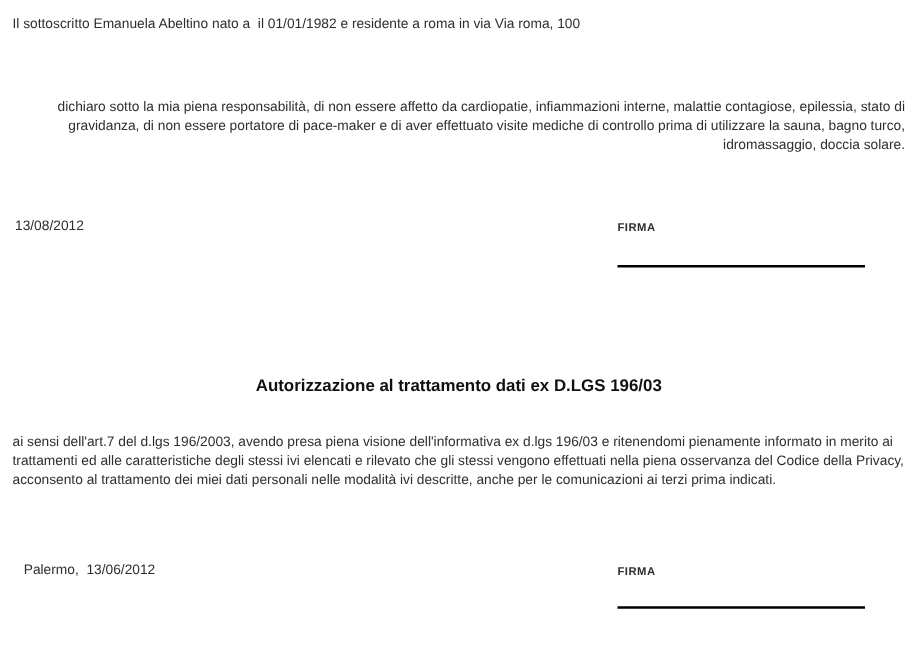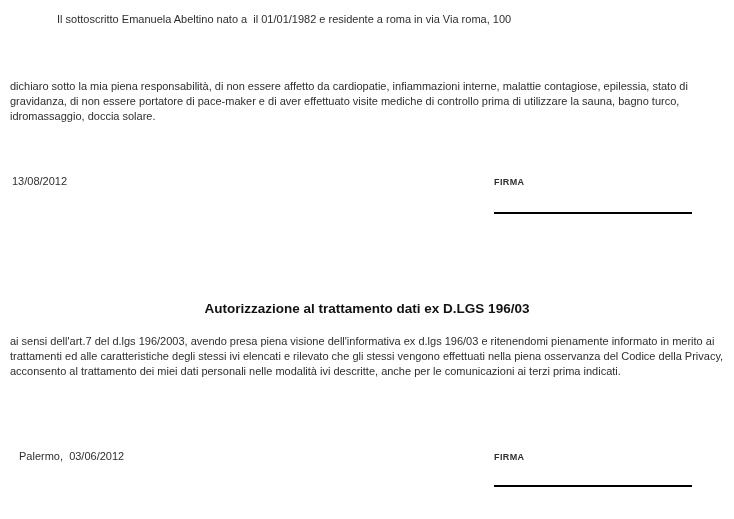--- a/index.html
+++ b/index.html
@@ -25,27 +25,27 @@
     font-size: 11px;
     line-height: 15px;
     white-space: pre-wrap;
     color: #2e2e2e;
   }
   .declarant-line {
     position: absolute;
     top: 12px;
     left: 10px;
     right: 18px;
-    margin-left: 47px;
   }
   .health-paragraph {
     position: absolute;
     top: 79px;
     left: 10px;
     width: 714px;
+    text-align: right;
   }
   .date-text {
     position: absolute;
     top: 174px;
     left: 12px;
     font-size: 11px;
     line-height: 15px;
     white-space: pre;
   }
   .firma-label {
@@ -74,21 +74,21 @@
     width: 734px;
     margin: 0;
     text-align: center;
     font-size: 13.5px;
     font-weight: bold;
     color: #111111;
     line-height: 17px;
   }
   .privacy-paragraph {
     position: absolute;
-    top: 334px;
+    top: 347px;
     left: 10px;
     width: 716px;
   }
   .place-date-text {
     position: absolute;
     top: 449px;
     left: 19px;
     font-size: 11px;
     line-height: 15px;
     white-space: pre;
@@ -106,19 +106,19 @@
   <span class="date-text">13/08/2012</span>
 
   <span class="firma-label firma-1">FIRMA</span>
 
   <div class="signature-line sigline-1"></div>
 
   <h2 class="privacy-title">Autorizzazione al trattamento dati ex D.LGS 196/03</h2>
 
   <p class="para privacy-paragraph">ai sensi dell'art.7 del d.lgs 196/2003, avendo presa piena visione dell'informativa ex d.lgs 196/03 e ritenendomi pienamente informato in merito ai trattamenti ed alle caratteristiche degli stessi ivi elencati e rilevato che gli stessi vengono effettuati nella piena osservanza del Codice della Privacy, acconsento al trattamento dei miei dati personali nelle modalità ivi descritte, anche per le comunicazioni ai terzi prima indicati.</p>
 
-  <span class="place-date-text">Palermo,  03/06/2012</span>
+  <span class="place-date-text">Palermo,  13/06/2012</span>
 
   <span class="firma-label firma-2">FIRMA</span>
 
   <div class="signature-line sigline-2"></div>
 
 </div>
 
 </body></html>

